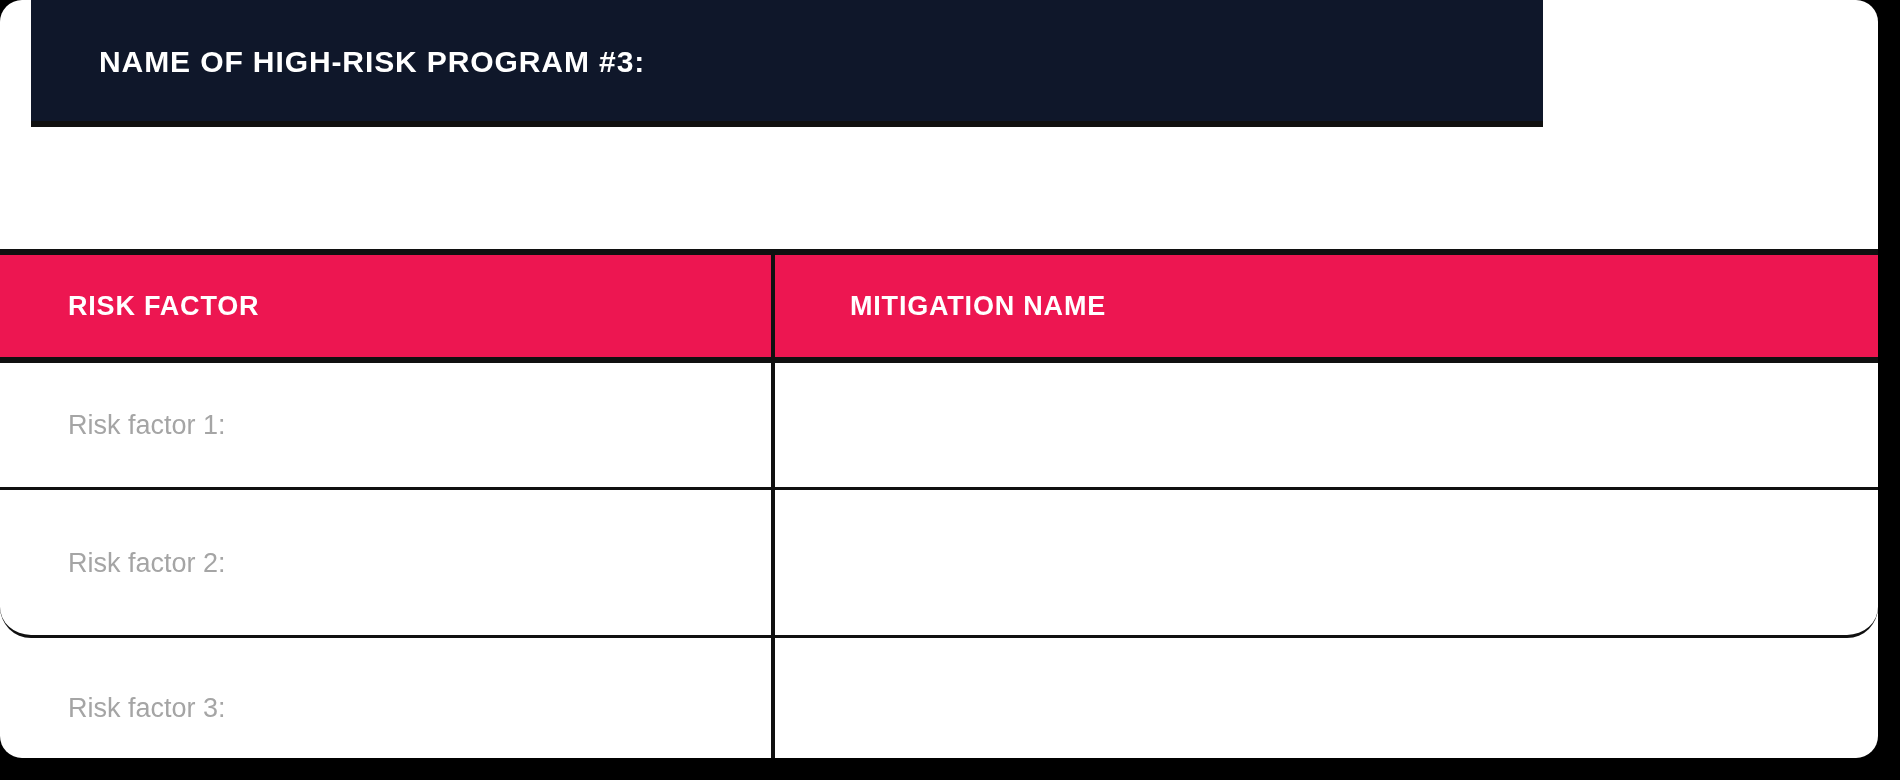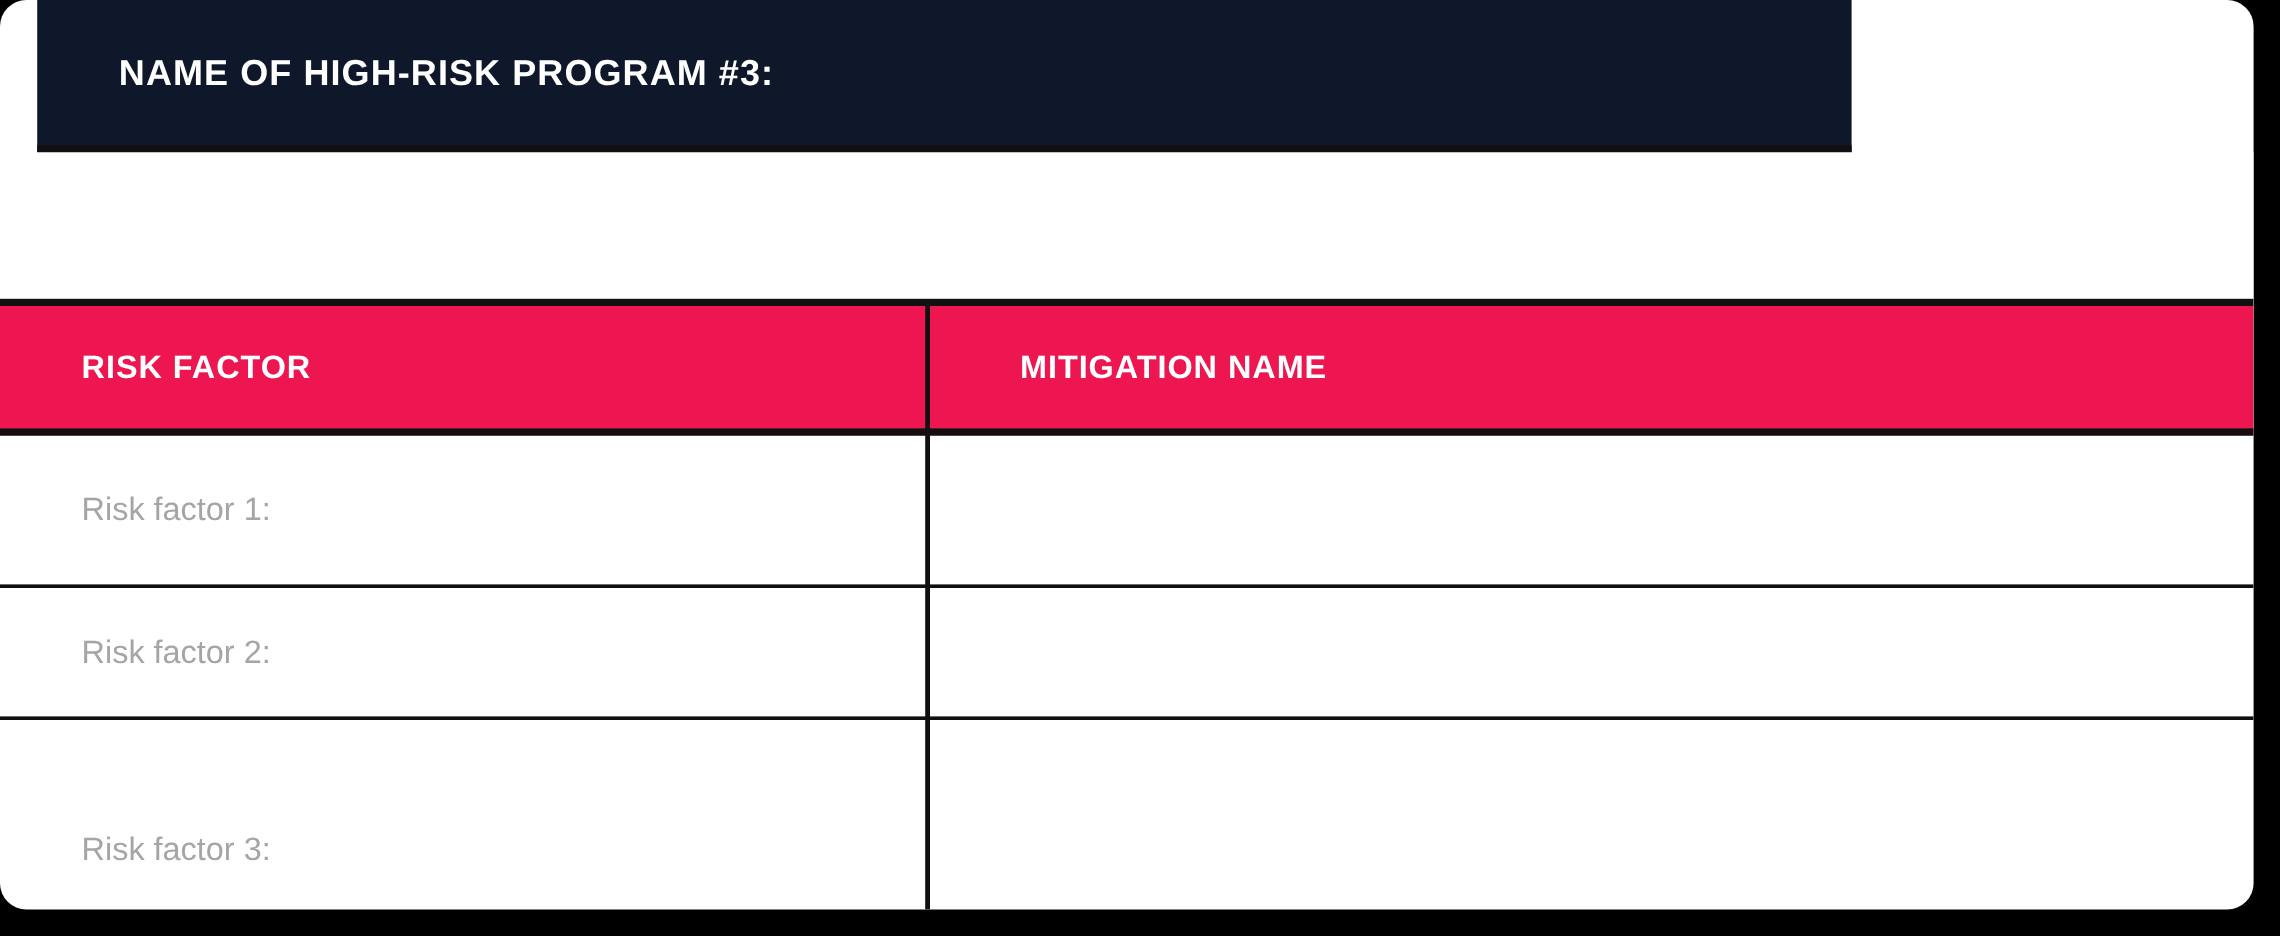--- a/index.html
+++ b/index.html
@@ -113,21 +113,21 @@
     z-index: 3;
   }
 
   .row {
     position: absolute;
     left: 0;
     width: 1878px;
     box-sizing: border-box;
   }
   .row-1 { top: 108px; height: 127px; border-bottom: 3px solid #101010; }
-  .row-2 { top: 235px; height: 110px; border-bottom: 3px solid #101010; }
+  .row-2 { top: 235px; height: 148px; border-bottom: 3px solid #101010; border-radius: 31px; }
   .row-3 { top: 368px; height: 170px; }
 
   .row-label {
     position: absolute;
     left: 68px;
     top: 50%;
     transform: translateY(-50%);
     font-size: 27px;
     font-weight: 400;
     color: #a5a5a5;

